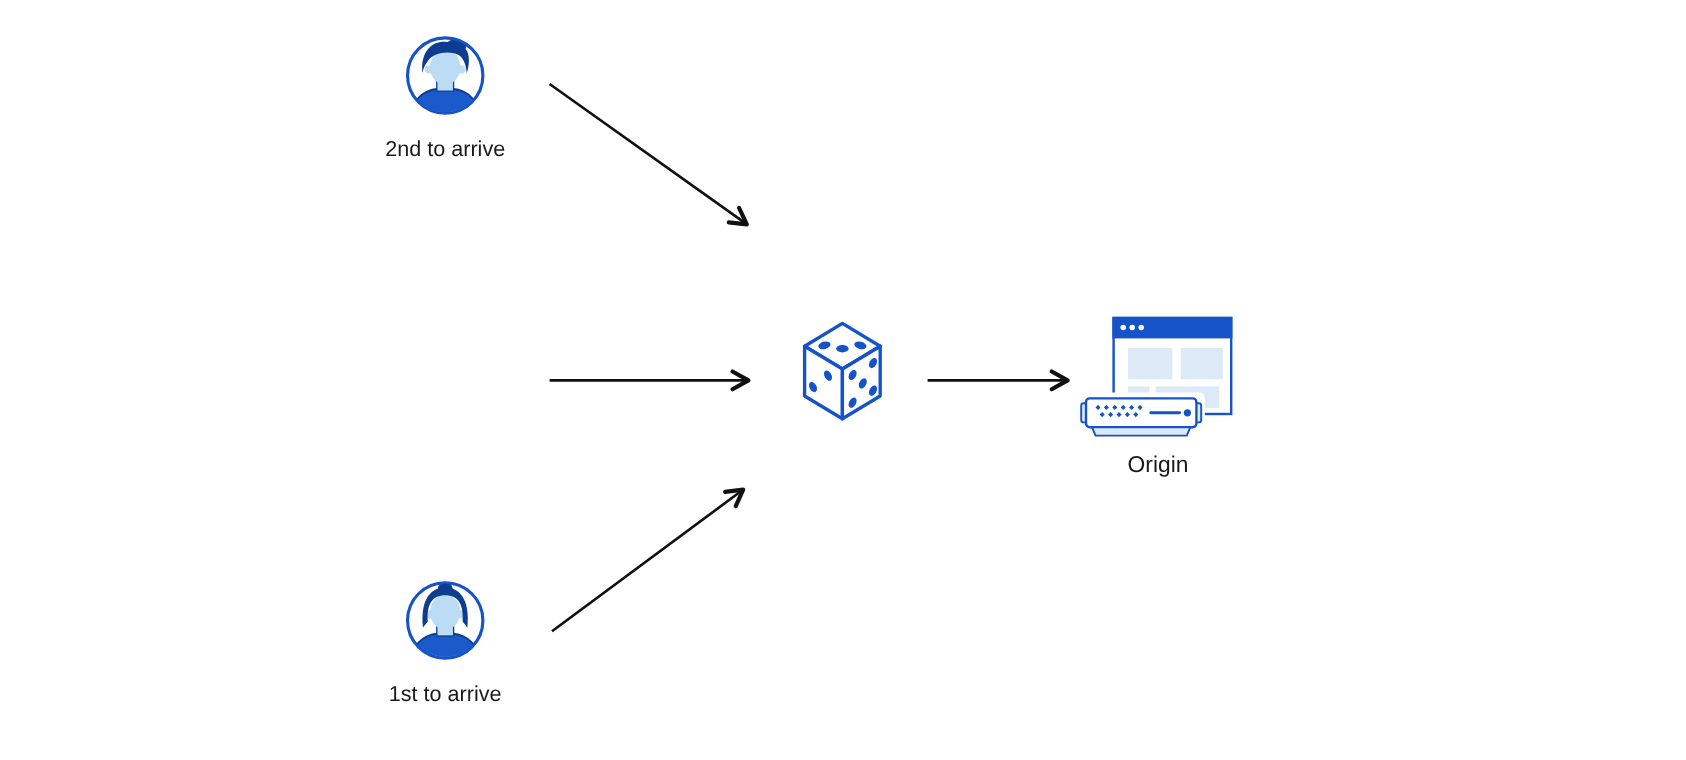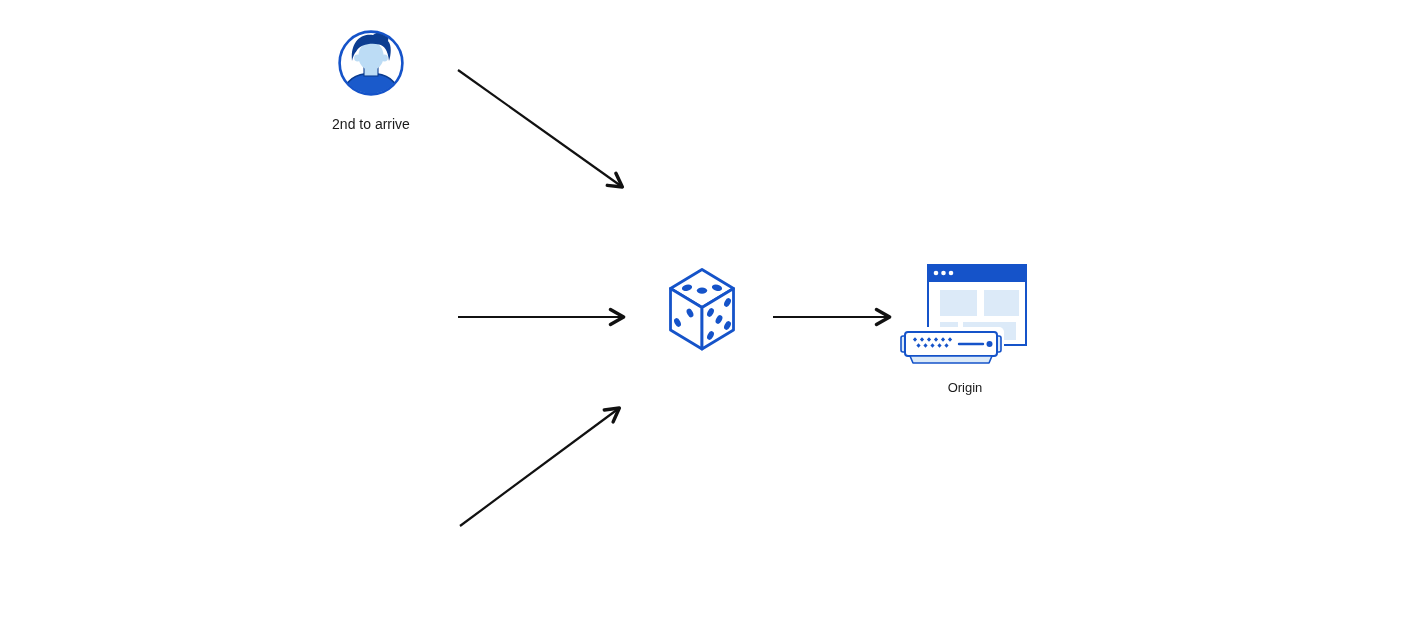--- a/index.html
+++ b/index.html
@@ -13,33 +13,33 @@
   }
   .node {
     position: absolute;
     display: flex;
     flex-direction: column;
     align-items: center;
   }
   .node .avatar { width: 68px; height: 68px; }
   .node-label {
     margin-top: 16px;
-    font-size: 14px;
+    font-size: 18px;
     line-height: 22px;
     color: #1a1a1a;
     white-space: nowrap;
     text-align: center;
   }
   #node-2nd { left: 301px; top: 29px;  width: 140px; }
   #node-3rd { left: 296px; top: 255px; width: 140px; }
   #node-1st { left: 301px; top: 483px; width: 140px; }
   #dice-node { position: absolute; left: 667px; top: 267px; width: 70px; height: 85px; }
   #origin-node { left: 897px; top: 262px; width: 136px; }
   #origin-node .origin-art { width: 136px; height: 104px; }
-  #origin-node .node-label { margin-top: 11px; font-size: 13px; text-align: center; }
+  #origin-node .node-label { margin-top: 11px; font-size: 19px; text-align: center; }
   #arrow-layer {
     position: absolute;
     left: 0; top: 0;
     width: 1405px; height: 633px;
     pointer-events: none;
   }
 </style>
 </head>
 <body>
 
@@ -71,20 +71,40 @@
         <circle cx="20.5" cy="29" r="3.4" fill="#BCDCF5"></circle>
         <circle cx="47.5" cy="29" r="3.4" fill="#BCDCF5"></circle>
         <ellipse cx="34" cy="27" rx="12.6" ry="14.6" fill="#BCDCF5"></ellipse>
         <path d="M15,32 C13,12 25,4 36,6 C44,0 53,5 51,12 C55,16 54,26 52,32 C51,21 47,16.5 42,15.5 C33,13.5 23,16 19.5,22 C17,25 15.8,28 15,32 Z" fill="#0C3D91"></path>
       </g>
     </svg>
     <div class="node-label">2nd to arrive</div>
   </div>
 
 
+  <div class="node" id="node-1st">
+    <svg class="avatar" viewBox="0 0 68 68" xmlns="http://www.w3.org/2000/svg">
+      <defs>
+          <clipPath id="clipC">
+            <circle cx="34" cy="34" r="30.6"></circle>
+          </clipPath>
+        </defs>
+      <circle cx="34" cy="34" r="31.4" fill="#ffffff" stroke="#1553C9" stroke-width="2.6"></circle>
+      <g clip-path="url(#clipC)">
+        <path d="M5,70 C7,50 19,44.5 34,44.5 C49,44.5 61,50 63,70 Z" fill="#1A5ACB" stroke="#0C3D91" stroke-width="1.6"></path>
+        <rect x="27" y="30" width="14" height="17" fill="#BCDCF5" stroke="#0C3D91" stroke-width="1.1"></rect>
+        <circle cx="20.5" cy="29" r="3.4" fill="#BCDCF5"></circle>
+        <circle cx="47.5" cy="29" r="3.4" fill="#BCDCF5"></circle>
+        <ellipse cx="34" cy="27" rx="12.6" ry="14.6" fill="#BCDCF5"></ellipse>
+        <ellipse cx="34" cy="7.5" rx="6.2" ry="5.2" fill="#0C3D91"></ellipse>
+        <path d="M15.5,40 C13,15 23,6.5 34,6.5 C45,6.5 55,15 52.5,40 L48.5,35 C49.5,20 44.5,13 34,13 C23.5,13 18.5,20 19.5,35 Z" fill="#0C3D91"></path>
+      </g>
+    </svg>
+    <div class="node-label">1st to arrive</div>
+  </div>
 
   <svg id="dice-node" viewBox="0 0 70 85" xmlns="http://www.w3.org/2000/svg">
     <g stroke="#1553C9" stroke-width="2.8" stroke-linejoin="round" fill="#ffffff">
       <path d="M35,2.5 L66.5,21.5 L35,40.5 L3.5,21.5 Z"></path>
       <path d="M3.5,21.5 L35,40.5 L35,82 L3.5,63 Z"></path>
       <path d="M35,40.5 L66.5,21.5 L66.5,63 L35,82 Z"></path>
     </g>
     <g fill="#1553C9">
 
       <ellipse cx="20" cy="20.8" rx="5.2" ry="3.1" transform="rotate(-14 20 20.8)"></ellipse>

